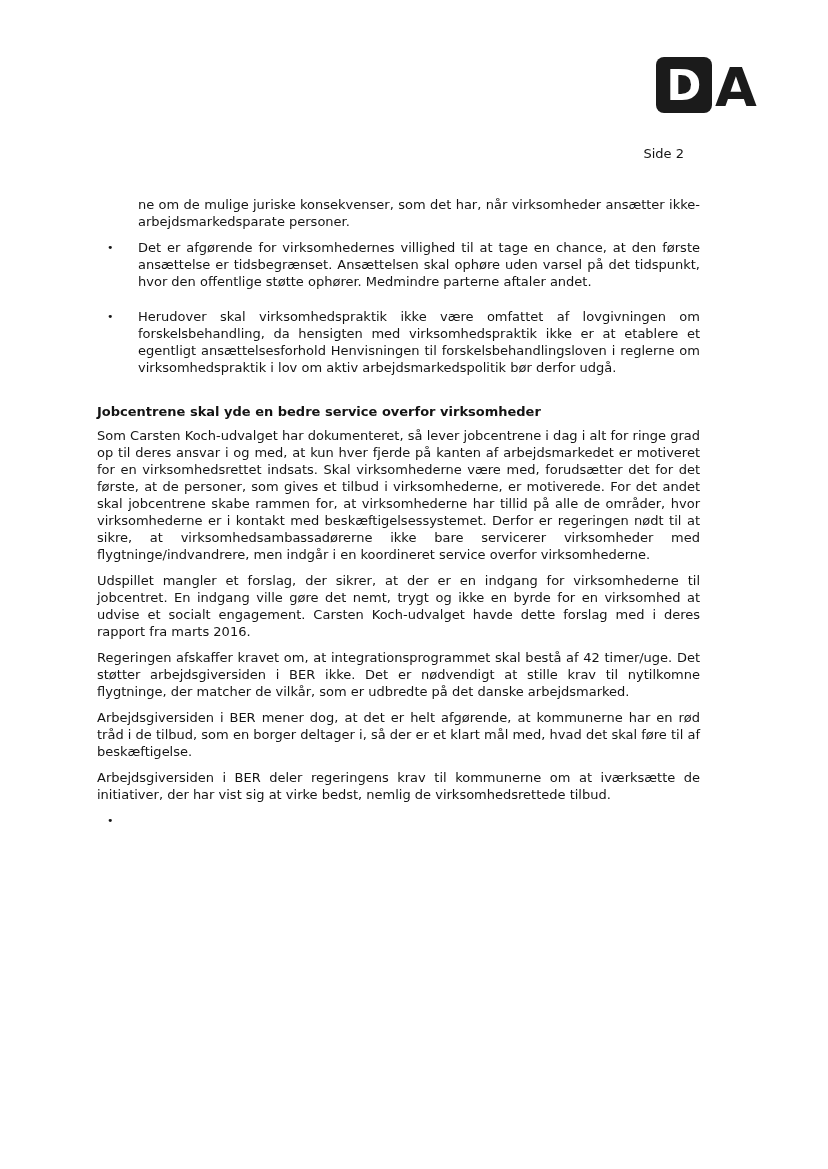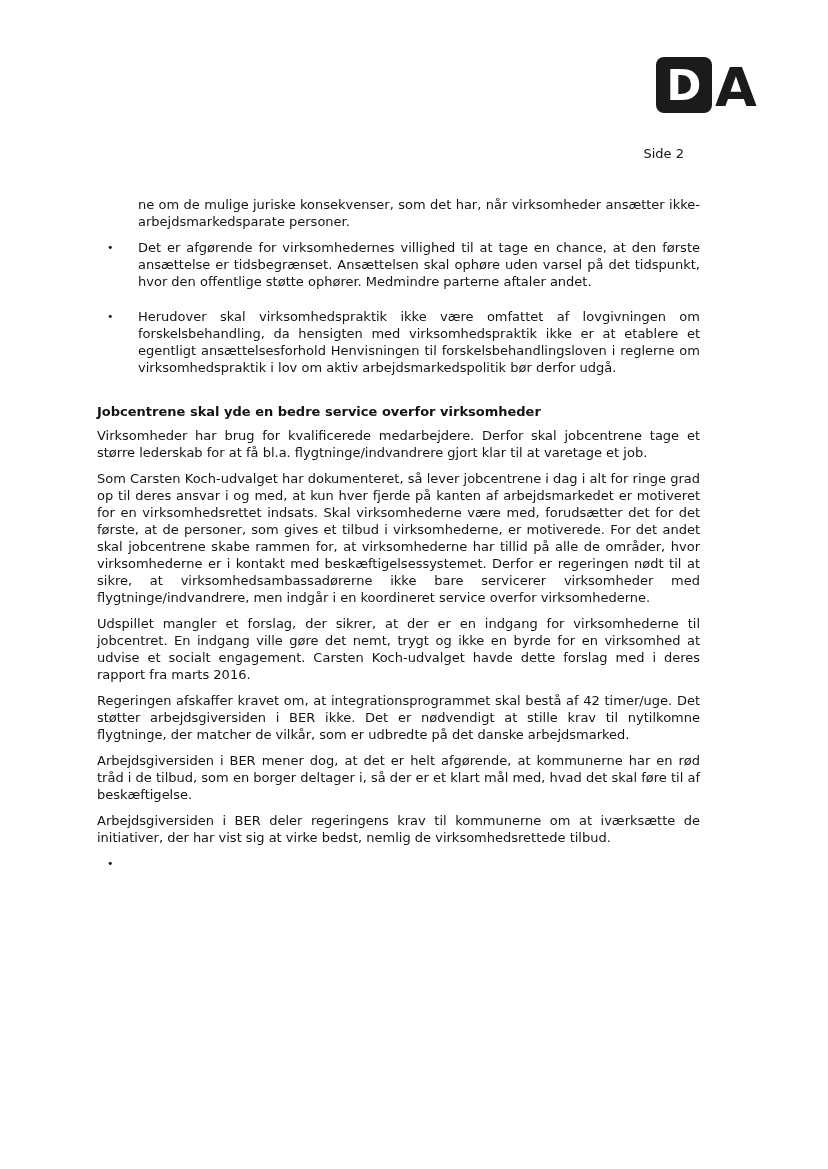--- a/index.html
+++ b/index.html
@@ -92,21 +92,20 @@
       <p class="bullet-text">Det er afgørende for virksomhedernes villighed til at tage en chance, at den første ansættelse er tidsbegrænset. Ansættelsen skal ophøre uden varsel på det tidspunkt, hvor den offentlige støtte ophører. Medmindre parterne aftaler andet.</p>
     </div>
 
     <div class="bullet-item">
       <span class="bullet-marker">•</span>
       <p class="bullet-text">Herudover skal virksomhedspraktik ikke være omfattet af lovgivningen om forskelsbehandling, da hensigten med virksomhedspraktik ikke er at etablere et egentligt ansættelsesforhold Henvisningen til forskelsbehandlingsloven i reglerne om virksomhedspraktik i lov om aktiv arbejdsmarkedspolitik bør derfor udgå.</p>
     </div>
 
     <h2 class="section-heading">Jobcentrene skal yde en bedre service overfor virksomheder</h2>
 
-    <p>Virksomheder har brug for kvalificerede medarbejdere. Derfor skal jobcentrene tage et større lederskab for at få bl.a. flygtninge/indvandrere gjort klar til at varetage et job.</p>
     <p>Som Carsten Koch-udvalget har dokumenteret, så lever jobcentrene i dag i alt for ringe grad op til deres ansvar i og med, at kun hver fjerde på kanten af arbejdsmarkedet er motiveret for en virksomhedsrettet indsats. Skal virksomhederne være med, forudsætter det for det første, at de personer, som gives et tilbud i virksomhederne, er motiverede. For det andet skal jobcentrene skabe rammen for, at virksomhederne har tillid på alle de områder, hvor virksomhederne er i kontakt med beskæftigelsessystemet. Derfor er regeringen nødt til at sikre, at virksomhedsambassadørerne ikke bare servicerer virksomheder med flygtninge/indvandrere, men indgår i en koordineret service overfor virksomhederne.</p>
     <p>Udspillet mangler et forslag, der sikrer, at der er en indgang for virksomhederne til jobcentret. En indgang ville gøre det nemt, trygt og ikke en byrde for en virksomhed at udvise et socialt engagement. Carsten Koch-udvalget havde dette forslag med i deres rapport fra marts 2016.</p>
 
 
     <p>Regeringen afskaffer kravet om, at integrationsprogrammet skal bestå af 42 timer/uge. Det støtter arbejdsgiversiden i BER ikke. Det er nødvendigt at stille krav til nytilkomne flygtninge, der matcher de vilkår, som er udbredte på det danske arbejdsmarked.</p>
     <p>Arbejdsgiversiden i BER mener dog, at det er helt afgørende, at kommunerne har en rød tråd i de tilbud, som en borger deltager i, så der er et klart mål med, hvad det skal føre til af beskæftigelse.</p>
     <p>Arbejdsgiversiden i BER deler regeringens krav til kommunerne om at iværksætte de initiativer, der har vist sig at virke bedst, nemlig de virksomhedsrettede tilbud.</p>
 
     <div class="bullet-item">
       <span class="bullet-marker">•</span>

